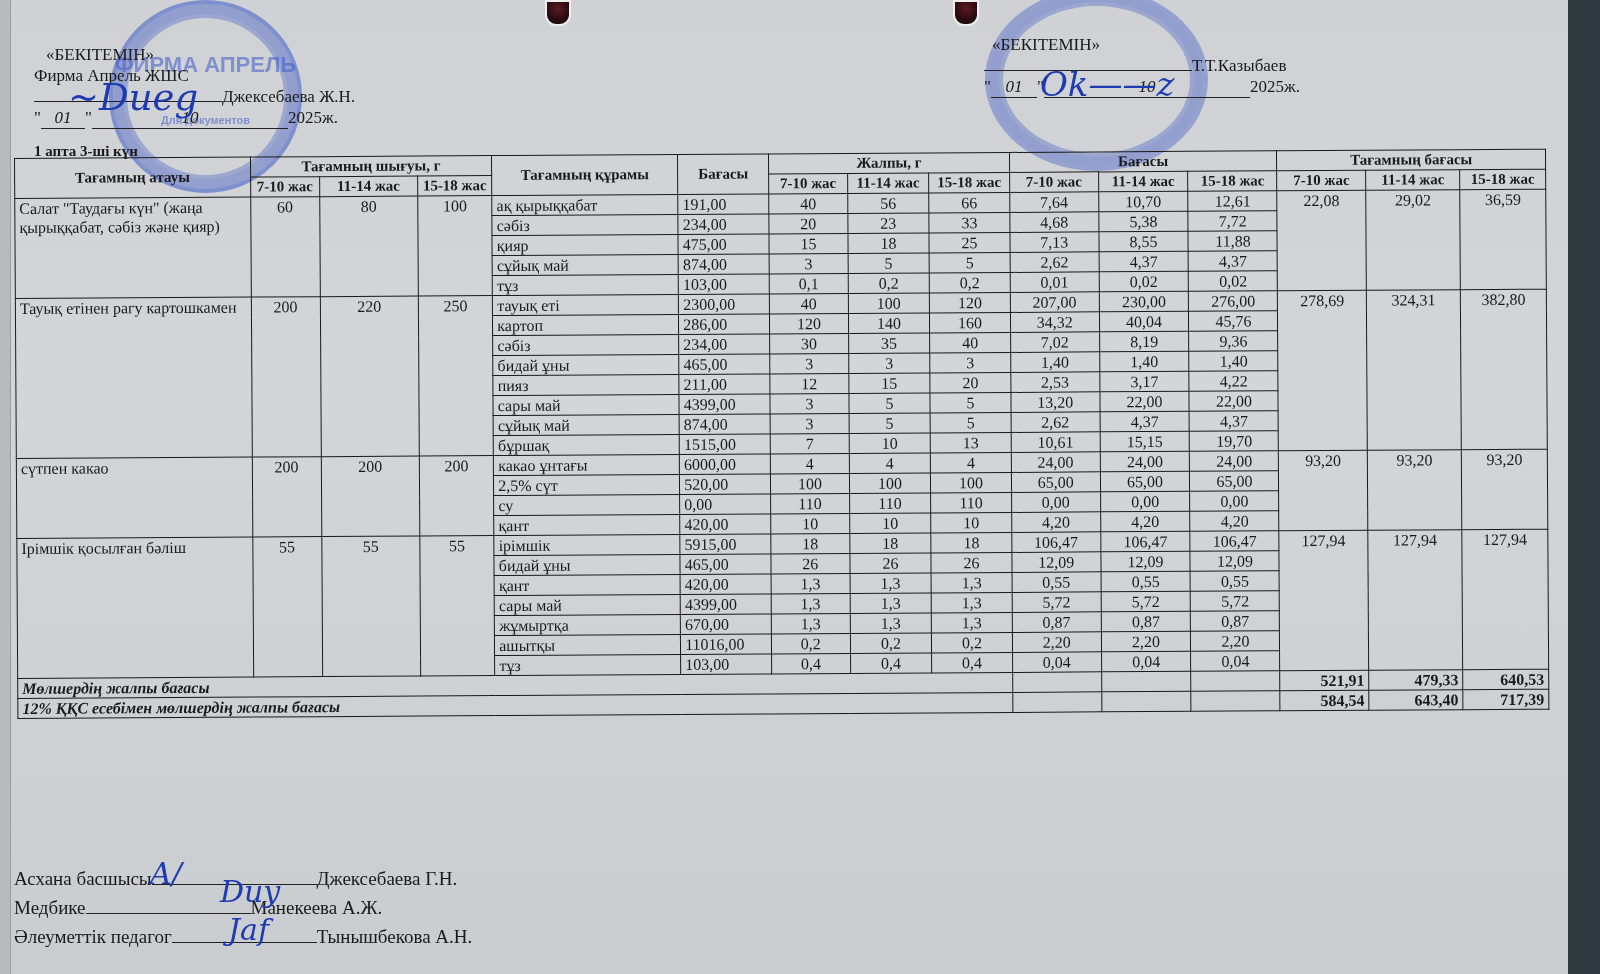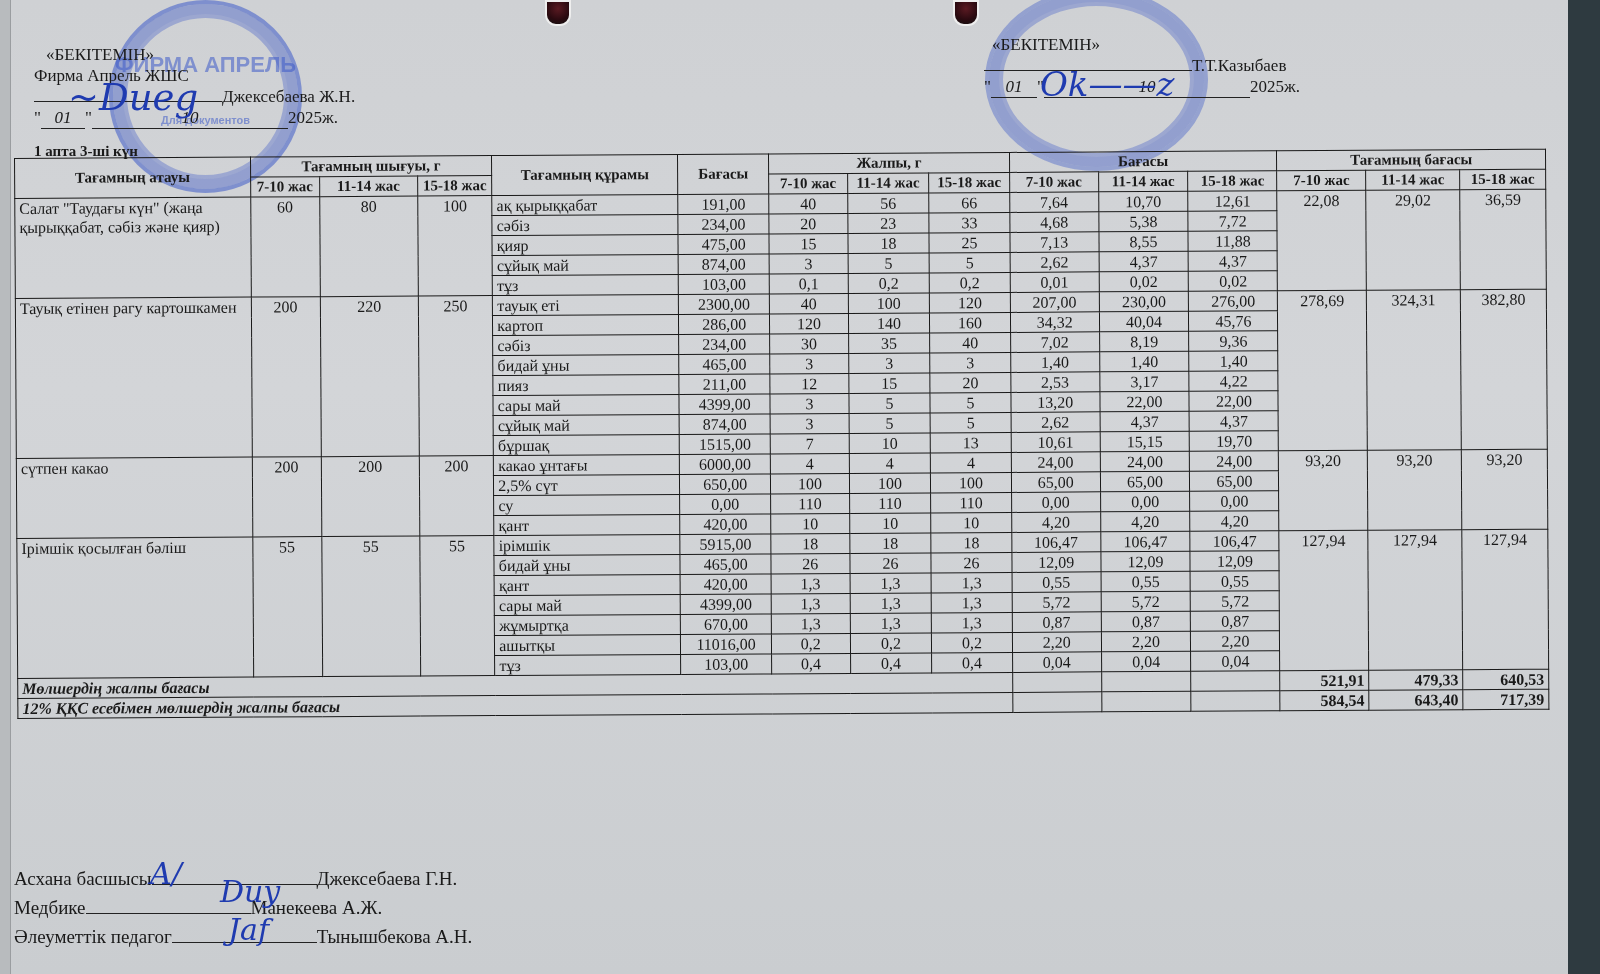--- a/index.html
+++ b/index.html
@@ -69,21 +69,21 @@
     border: 1.5px solid #1a1a1a;
     padding: 0 4px;
     line-height: 19px;
     vertical-align: top;
   }
   table.menu th {
     font-weight: bold; text-align: center; vertical-align: middle;
     font-size: 15px;
   }
   td.num { text-align: center; }
-  td.price { text-align: center; border-radius: 7px; }
+  td.price { text-align: left; border-radius: 7px; }
   td.dish { text-align: left; font-size: 16px; }
   td.ing { text-align: left; }
   td.total { text-align: right; font-weight: bold; }
   td.summary-label { font-style: italic; font-weight: bold; text-align: left; }
   .footer {
     position: absolute; left: 14px; top: 864px;
     font-size: 19px; line-height: 29px;
   }
   .footer .row { white-space: nowrap; }
   .footer .blank { display: inline-block; border-bottom: 1px solid #222; height: 18px; vertical-align: baseline; }
@@ -320,21 +320,21 @@
           <td class="num">4</td>
           <td class="num">24,00</td>
           <td class="num">24,00</td>
           <td class="num">24,00</td>
           <td class="num" rowspan="4">93,20</td>
           <td class="num" rowspan="4">93,20</td>
           <td class="num" rowspan="4">93,20</td>
         </tr>
         <tr>
           <td class="ing">2,5% сүт</td>
-          <td class="price">650,00</td>
+          <td class="price">520,00</td>
           <td class="num">100</td>
           <td class="num">100</td>
           <td class="num">100</td>
           <td class="num">65,00</td>
           <td class="num">65,00</td>
           <td class="num">65,00</td>
         </tr>
         <tr>
           <td class="ing">су</td>
           <td class="price">0,00</td>

